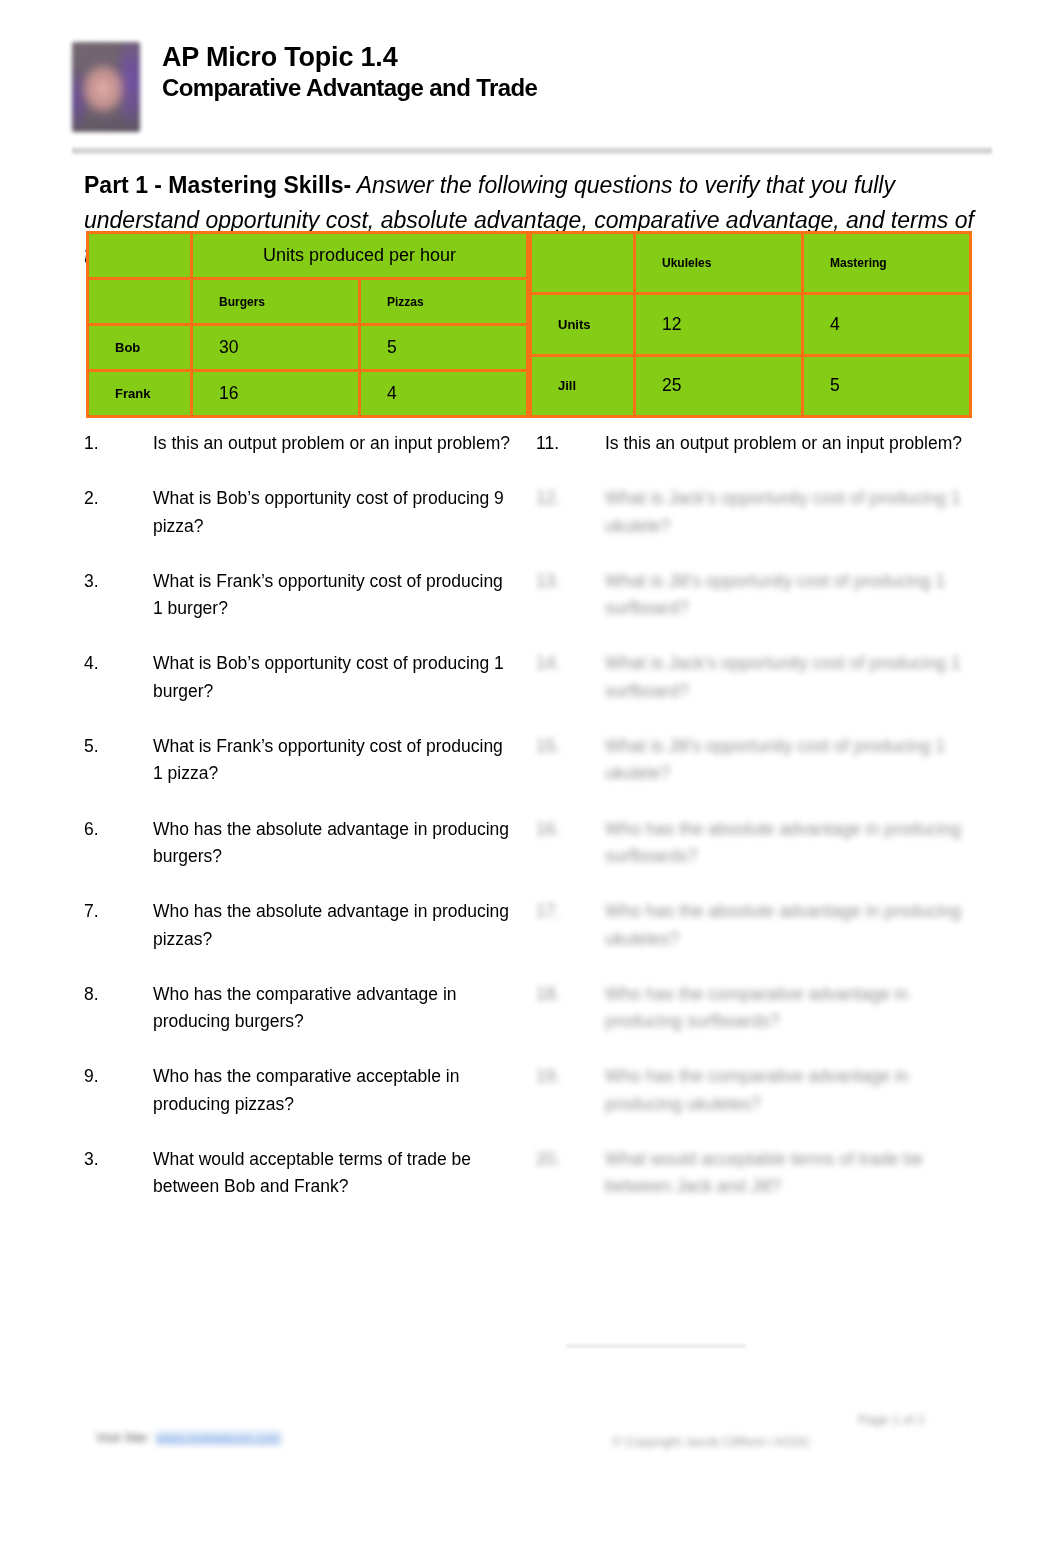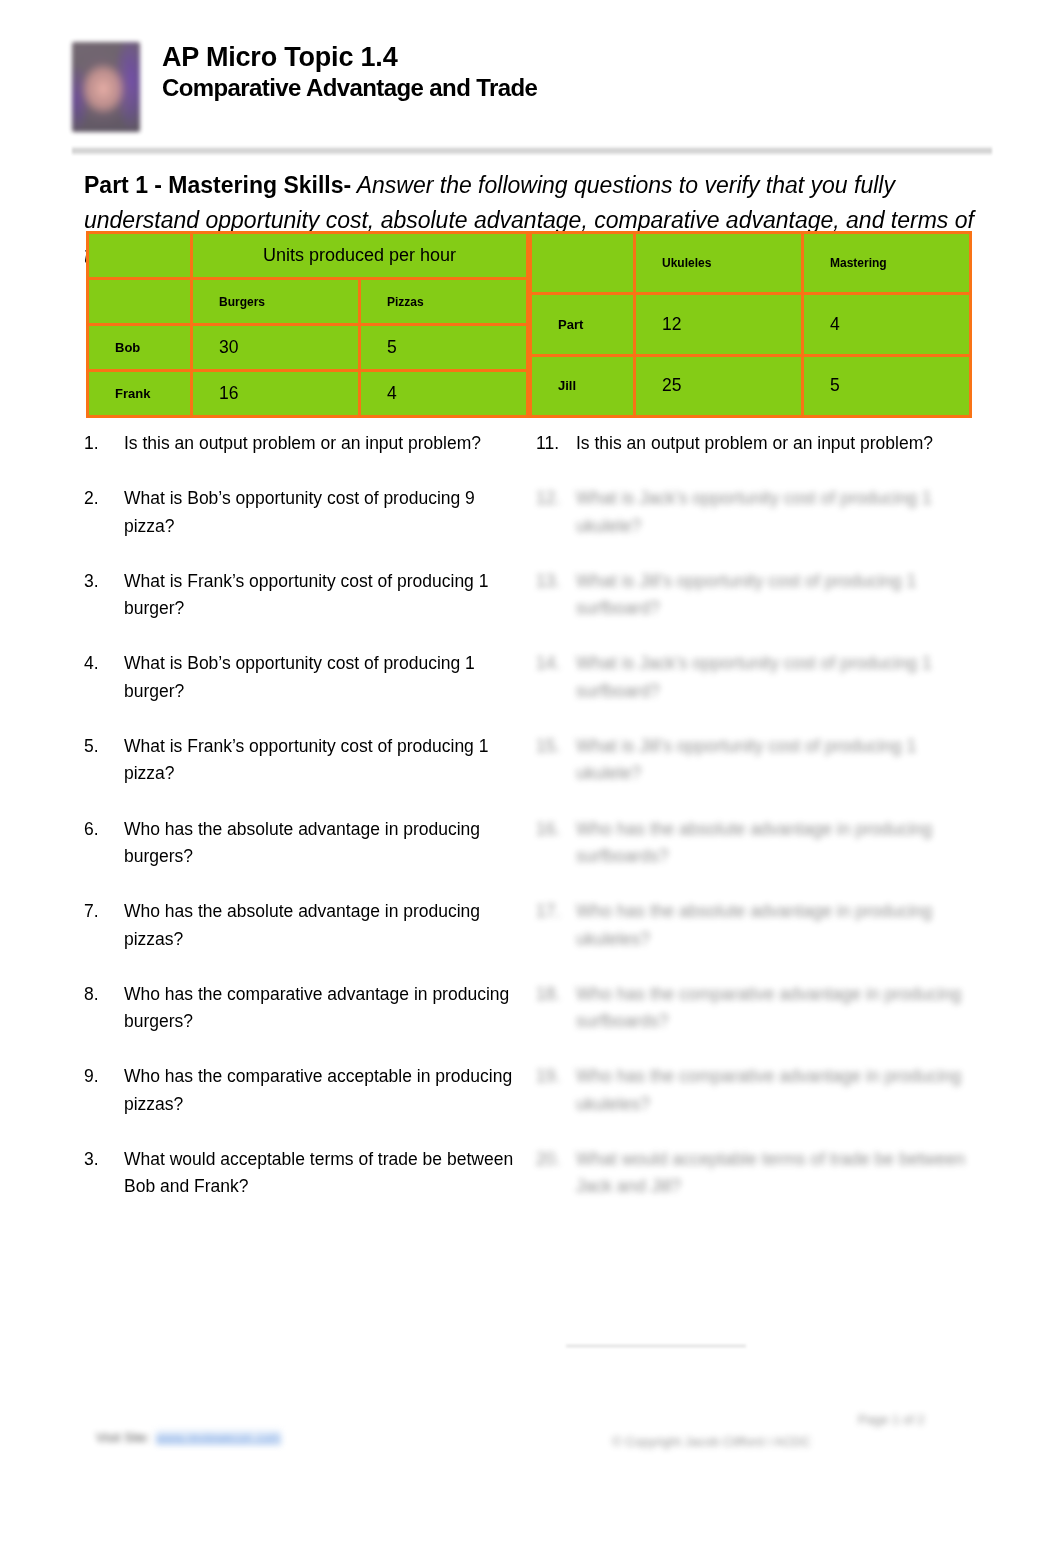--- a/index.html
+++ b/index.html
@@ -150,20 +150,21 @@
     margin-bottom: 28px;
   }
   .qnum {
     flex: 0 0 auto;
     width: 40px;
     text-align: left;
     white-space: nowrap;
   }
   .qtext {
     flex: 1 1 auto;
+    margin-left: 29px;
   }
 
   
   .qitem.blurred {
     filter: blur(3.1px);
     opacity: 0.55;
     color: #3a3a3a;
     user-select: none;
   }
 
@@ -278,21 +279,21 @@
           <col class="col-a">
           <col class="col-b">
       </colgroup>
       <tbody>
         <tr>
           <td class="blank"></td>
           <td class="sub-head">Ukuleles</td>
           <td class="sub-head">Mastering</td>
         </tr>
         <tr>
-          <td class="rowname">Part</td>
+          <td class="rowname">Units</td>
           <td class="value">12</td>
           <td class="value">4</td>
         </tr>
         <tr>
           <td class="rowname">Jill</td>
           <td class="value">25</td>
           <td class="value">5</td>
         </tr>
       </tbody>
     </table>

